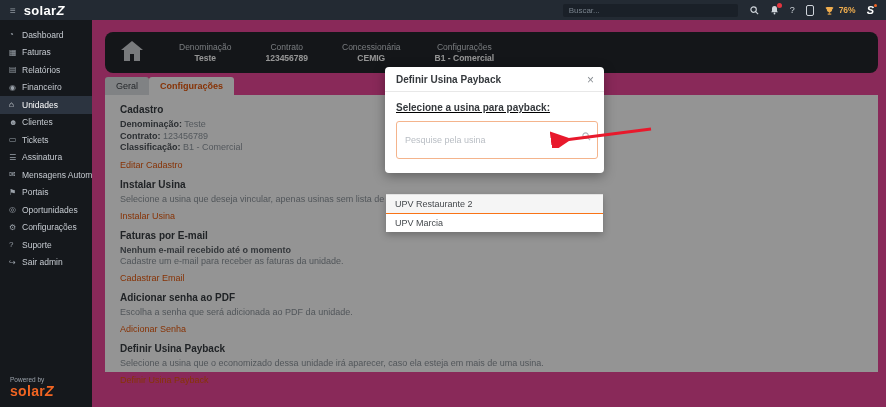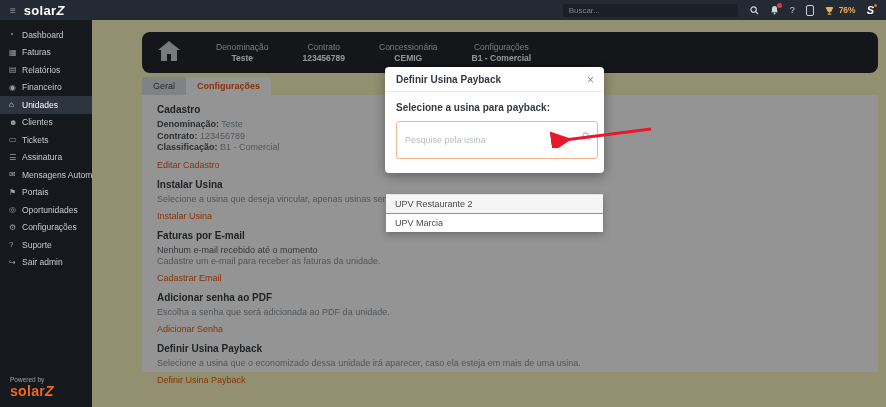--- a/index.html
+++ b/index.html
@@ -33,52 +33,52 @@
               color:#c6cbd1; font-size:8.5px; white-space:nowrap; overflow:hidden; }
   .nav-item .ico { width:13px; font-size:8px; color:#9aa1a9; flex:none; }
   .nav-item.active { background:#2c3440; color:#ffffff; }
   .nav-item.active .ico { color:#e9ecef; }
   .side-foot { margin-top:auto; padding:0 0 8px 10px; }
   .powered { color:#9aa1a9; font-size:6.5px; }
   .logo-bottom { color:#f26522; font-weight:bold; font-size:14px; letter-spacing:.3px; }
   .logo-bottom .z { font-style:italic; }
 
   
-  .main { position:absolute; top:20px; left:92px; right:0; bottom:0; background:#fef9c3; overflow:hidden;padding-left:37px; }
+  .main { position:absolute; top:20px; left:92px; right:0; bottom:0; background:#ec4899; overflow:hidden; }
 
   .unit-card { margin:12px 8px 0 13px; height:41px; background:#23272c; border-radius:8px;
                display:flex; align-items:center; padding:0 14px; gap:34px; }
   .house { flex:none; }
   .ufield { display:flex; flex-direction:column; align-items:center; line-height:11px; }
   .ufield .lab { color:#cdd2d7; font-size:8.5px; }
   .ufield .val { color:#ffffff; font-size:8.5px; font-weight:bold; }
 
   .tabs { display:flex; margin:4px 0 0 13px; }
   .tab { font-size:9px; padding:4px 11px; border-radius:3px 3px 0 0; cursor:pointer; }
   .tab.inactive { background:#dde0e3; color:#3e444a; }
   .tab.active { background:#ffffff; color:#e8590c; font-weight:bold; }
 
   .card { margin:0 8px 0 13px; background:#ffffff; padding:9px 15px 10px 15px; height:277px; }
   .sec-title { font-size:10px; font-weight:bold; color:#383d42; margin:7px 0 4px 0; }
   .sec-title:first-child { margin-top:0; }
   .row { font-size:9px; line-height:11.5px; color:#9199a1; }
   .row b { color:#4a5056; }
   .desc { font-size:9px; line-height:11px; color:#8d959c; }
-  .status-bold { font-size:9px; line-height:11px; color:#5a6066; font-weight:normal; }
+  .status-bold { font-size:9px; line-height:11px; color:#5a6066; font-weight:bold; }
   .lnk { display:inline-block; font-size:9px; line-height:12px; color:#e8590c; cursor:pointer; text-decoration:none; }
 
   
   .overlay { position:absolute; inset:0; background:rgba(0,0,0,.42); z-index:40; }
   .modal { position:absolute; left:385px; top:67px; width:219px; background:#ffffff; border-radius:4px;
            box-shadow:0 3px 12px rgba(0,0,0,.35); z-index:50; }
   .modal-head { display:flex; align-items:center; justify-content:space-between;
                 padding:7px 10px 6px 11px; border-bottom:1px solid #e8e8e8; }
   .modal-title { font-size:10px; font-weight:bold; color:#35393d; }
   .modal-close { font-size:12px; color:#8a8f94; cursor:pointer; line-height:10px; }
-  .modal-body { padding:10px 6px 14px 11px; }
+  .modal-body { padding:10px 6px 14px 11px;text-decoration:underline; }
   .modal-label { font-size:10px; font-weight:bold; color:#35393d; margin-bottom:8px; }
   .usina-wrap { position:relative; }
   .usina-input { width:100%; height:38px; border:1px solid #f4b48c; border-radius:3px;
                  font-size:9px; color:#555; padding:0 20px 0 8px; outline:none; }
   .usina-input::placeholder { color:#b9bec4; }
   .input-mag { position:absolute; right:7px; top:6px; }
   .dropdown { position:absolute; left:1px; top:127px; width:217px; background:#ffffff;
               box-shadow:0 3px 7px rgba(0,0,0,.25); z-index:55; }
   .opt { font-size:9px; color:#45494d; padding:4px 9px; cursor:pointer; }
   .opt.hl { background:#f5f5f5; border-top:1px solid #e2e2e2; border-bottom:1px solid #f97316; }

